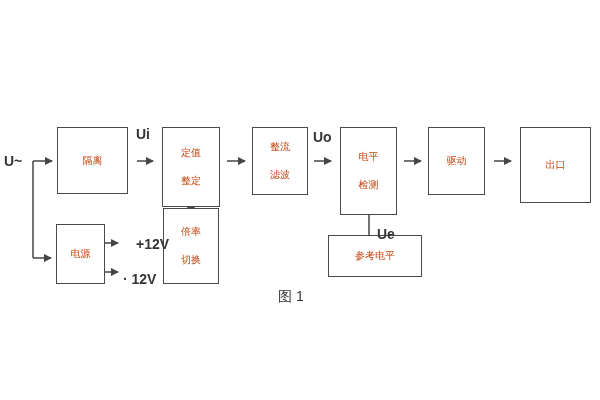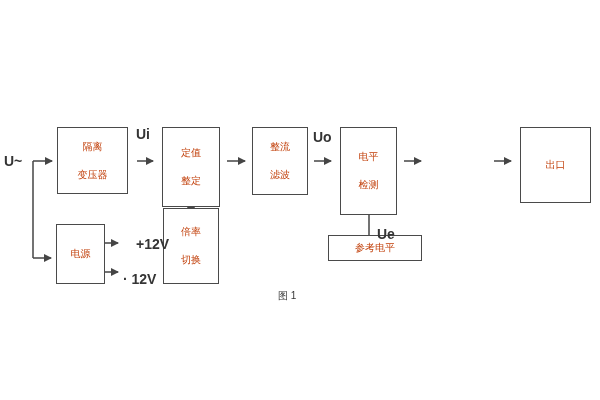--- a/index.html
+++ b/index.html
@@ -39,21 +39,21 @@
     position: absolute;
     font-size: 14px;
     font-weight: 600;
     color: #353535;
     white-space: nowrap;
     line-height: 14px;
     z-index: 3;
   }
   .caption {
     position: absolute;
-    font-size: 10px;
+    font-size: 14px;
     font-weight: 500;
     color: #353535;
     white-space: nowrap;
     line-height: 16px;
     z-index: 3;
   }
   svg.wires {
     position: absolute;
     left: 0;
     top: 0;
@@ -84,53 +84,55 @@
     <line x1="404" y1="161" x2="421" y2="161" marker-end="url(#arr)"></line>
     <line x1="494" y1="161" x2="511" y2="161" marker-end="url(#arr)"></line>
     <line x1="105" y1="243" x2="118" y2="243" marker-end="url(#arr)"></line>
     <line x1="105" y1="272" x2="118" y2="272" marker-end="url(#arr)"></line>
     <line x1="191" y1="224" x2="191" y2="201" marker-end="url(#arr)"></line>
     <line x1="369" y1="235" x2="369" y2="206" marker-end="url(#arr)"></line>
   </svg>
 
   <div class="box" style="left:57px;top:127px;width:71px;height:67px">
     <span class="bl">隔离</span>
-    <span class="bl">变压器</span>
   </div>
 
   <div class="box" style="left:162px;top:127px;width:58px;height:80px">
     <span class="bl">定值</span>
     <span class="bl">整定</span>
   </div>
 
   <div class="box" style="left:252px;top:127px;width:56px;height:68px">
     <span class="bl">整流</span>
     <span class="bl">滤波</span>
   </div>
 
   <div class="box" style="left:340px;top:127px;width:57px;height:88px">
     <span class="bl">电平</span>
     <span class="bl">检测</span>
   </div>
 
+  <div class="box" style="left:428px;top:127px;width:57px;height:68px">
+    <span class="bl">驱动</span>
+  </div>
 
   <div class="box" style="left:520px;top:127px;width:71px;height:76px">
     <span class="bl">出口</span>
   </div>
 
   <div class="box" style="left:56px;top:224px;width:49px;height:60px">
     <span class="bl">电源</span>
   </div>
 
   <div class="box" style="left:163px;top:208px;width:56px;height:76px">
     <span class="bl">倍率</span>
     <span class="bl">切换</span>
   </div>
 
-  <div class="box" style="left:328px;top:235px;width:94px;height:26px">
+  <div class="box" style="left:328px;top:235px;width:94px;height:42px">
     <span class="bl">参考电平</span>
   </div>
 
   <span class="lbl" style="left:4px;top:154px">U~</span>
   <span class="lbl" style="left:136px;top:127px">Ui</span>
   <span class="lbl" style="left:313px;top:130px">Uo</span>
   <span class="lbl" style="left:377px;top:227px">Ue</span>
   <span class="lbl" style="left:136px;top:237px">+12V</span>
   <span class="lbl" style="left:123px;top:272px">· 12V</span>
 

